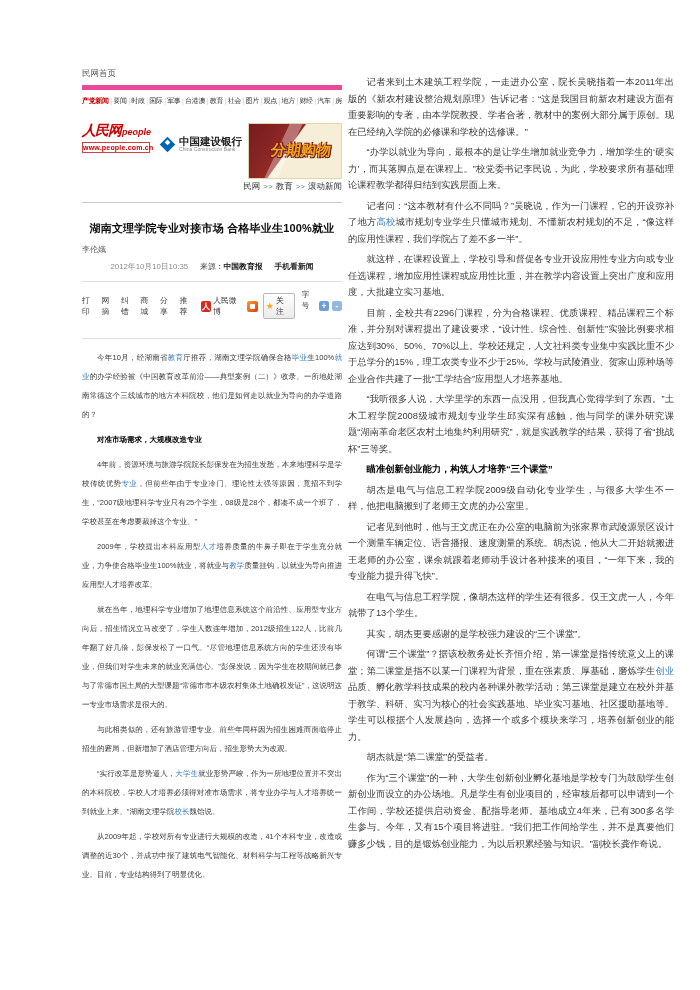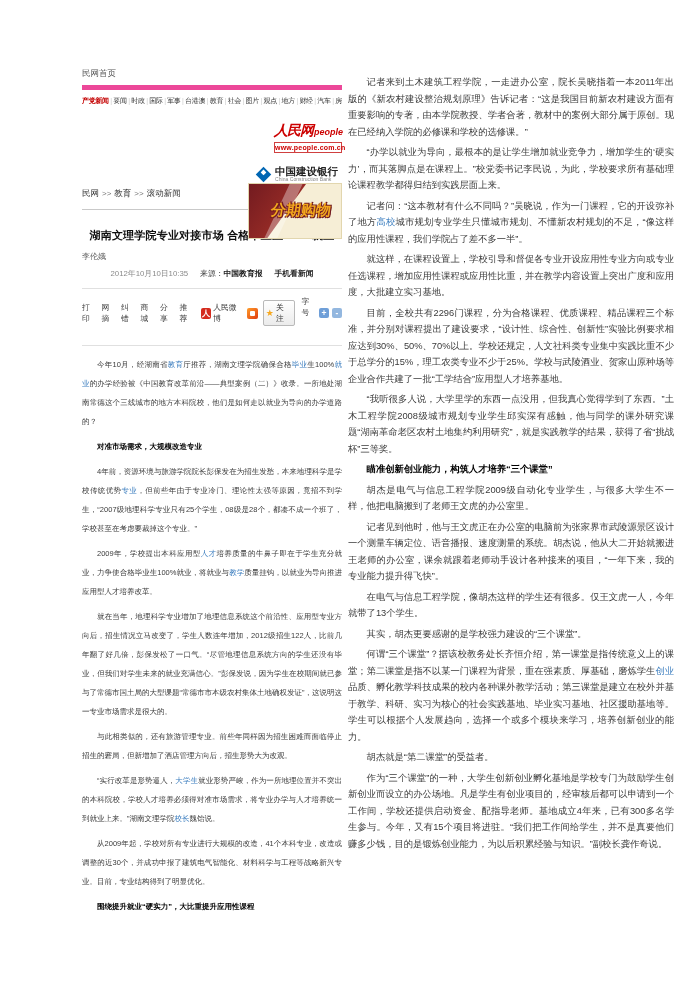--- a/index.html
+++ b/index.html
@@ -5,40 +5,40 @@
   html,body{margin:0;padding:0;background:#ffffff;}
   .sheet{position:relative;width:700px;height:990px;background:#fff;overflow:hidden;
          font-family:"Liberation Sans",sans-serif;color:#333;}
   
   .col-left{position:absolute;left:82px;top:66px;width:260px;}
   .site-home{font-size:8.5px;color:#555;padding:2px 0 5px;border-bottom:5px solid #ec4899;}
   .nav{padding:6px 0 4px;font-size:7px;letter-spacing:-0.3px;color:#333;white-space:nowrap;overflow:hidden;}
   .nav-item{cursor:pointer;}
   .nav-item.hl{color:#c40000;font-weight:bold;}
   .nav-item + .nav-item::before{content:"|";color:#ccc;margin:0 1.5px;font-weight:normal;}
-  .logo-row{display:flex;align-items:flex-end;margin-top:13px;height:58px;flex-direction:column;}
+  .logo-row{display:flex;align-items:flex-start;margin-top:13px;height:58px;}
   .people-logo{width:68px;flex:none;cursor:pointer;}
   .people-cn{color:#cc0000;font-size:14px;font-weight:bold;font-style:italic;letter-spacing:-1px;line-height:15px;white-space:nowrap;}
   .people-en{font-size:9px;margin-left:1px;letter-spacing:0;}
   .people-url{margin-top:2px;border:1px solid #d04040;color:#cc0000;font-size:7px;font-weight:bold;
               text-align:center;padding:1px 0;letter-spacing:0.2px;}
   .ccb{display:flex;align-items:center;margin-left:10px;width:86px;flex:none;cursor:pointer;margin-top:12px;}
   .ccb-icon{width:11px;height:11px;background:#0066b3;transform:rotate(45deg);position:relative;flex:none;margin:0 6px 0 2px;}
   .ccb-icon::after{content:"";position:absolute;left:2px;top:2px;width:4px;height:4px;background:#fff;}
   .ccb-cn{font-size:10.5px;font-weight:bold;color:#222;white-space:nowrap;line-height:12px;}
   .ccb-en{font-size:6px;color:#888;white-space:nowrap;transform:scale(0.85);transform-origin:left top;}
   .ad-banner{position:relative;margin-left:auto;width:92px;height:54px;background:#f6eed6;
              border:1px solid #e2d6ae;overflow:hidden;flex:none;cursor:pointer;}
   .ad-wedge{position:absolute;inset:0;background:linear-gradient(125deg,#731b20 0%,#a33128 60%);
             clip-path:polygon(0 0,62% 0,20% 100%,0 100%);}
   .ad-gloss{position:absolute;left:30%;top:0;width:14%;height:100%;background:rgba(255,255,255,0.35);
             transform:skewX(-25deg);}
   .ad-text{position:absolute;left:22px;top:17px;font-size:15px;font-weight:bold;color:#f3a81d;
            text-shadow:1px 1px 0 #731b20,-1px 1px 0 #731b20,1px -1px 0 #731b20;transform:skewX(-8deg);white-space:nowrap;}
-  .breadcrumb{margin-top:7px;font-size:8.5px;color:#333;}
+  .breadcrumb{font-size:8.5px;color:#333;text-align:right;}
   .crumb{cursor:pointer;}
   .crumb-sep{color:#777;margin:0 3px;font-size:8px;}
   .divider{border-top:1px solid #c9c9c9;margin-top:9px;}
   .divider.light{border-top-color:#e0e0e0;}
   .title{margin-top:18px;text-align:center;font-size:11px;font-weight:bold;color:#0d0d0d;letter-spacing:0.2px;}
   .author{margin-top:8px;text-align:left;font-size:8px;color:#555;}
   .meta{margin-top:6px;text-align:center;font-size:7.8px;color:#8a8a8a;white-space:nowrap;}
   .meta .src-label{color:#444;margin-left:12px;}
   .meta .src{color:#1a1a1a;font-weight:bold;}
   .meta .mobile{color:#2a2a2a;font-weight:bold;margin-left:12px;cursor:pointer;}
@@ -137,21 +137,20 @@
 
     <div class="article-left">
         <div class="para"><span>今年10月，经湖南省</span><span class="inline-link">教育</span><span>厅推荐，湖南文理学院确保合格</span><span class="inline-link">毕业</span><span>生100%</span><span class="inline-link">就业</span><span>的办学经验被《中国教育改革前沿——典型案例（二）》收录。一所地处湖南常德这个三线城市的地方本科院校，他们是如何走以就业为导向的办学道路的？</span></div>
         <div class="subhead"><span>对准市场需求，大规模改造专业</span></div>
         <div class="para"><span>4年前，资源环境与旅游学院院长彭保发在为招生发愁，本来地理科学是学校传统优势</span><span class="inline-link">专业</span><span>，但前些年由于专业冷门、理论性太强等原因，竟招不到学生，“2007级地理科学专业只有25个学生，08级是28个，都凑不成一个班了，学校甚至在考虑要裁掉这个专业。”</span></div>
         <div class="para"><span>2009年，学校提出本科应用型</span><span class="inline-link">人才</span><span>培养质量的牛鼻子即在于学生充分就业，力争使合格毕业生100%就业，将就业与</span><span class="inline-link">教学</span><span>质量挂钩，以就业为导向推进应用型人才培养改革。</span></div>
         <div class="para"><span>就在当年，地理科学专业增加了地理信息系统这个前沿性、应用型专业方向后，招生情况立马改变了，学生人数连年增加，2012级招生122人，比前几年翻了好几倍，彭保发松了一口气。“尽管地理信息系统方向的学生还没有毕业，但我们对学生未来的就业充满信心。”彭保发说，因为学生在校期间就已参与了常德市国土局的大型课题“常德市市本级农村集体土地确权发证”，这说明这一专业市场需求是很大的。</span></div>
         <div class="para"><span>与此相类似的，还有旅游管理专业。前些年同样因为招生困难而面临停止招生的窘局，但新增加了酒店管理方向后，招生形势大为改观。</span></div>
         <div class="para"><span>“实行改革是形势逼人，</span><span class="inline-link">大学生</span><span>就业形势严峻，作为一所地理位置并不突出的本科院校，学校人才培养必须得对准市场需求，将专业办学与人才培养统一到就业上来。”湖南文理学院</span><span class="inline-link">校长</span><span>魏饴说。</span></div>
         <div class="para"><span>从2009年起，学校对所有专业进行大规模的改造，41个本科专业，改造或调整的近30个，并成功申报了建筑电气智能化、材料科学与工程等战略新兴专业。目前，专业结构得到了明显优化。</span></div>
-        <div class="subhead"><span>围绕提升就业“硬实力”，大比重提升应用性课程</span></div>
       </div>
   </div>
 
   <div class="col-right">
     <div class="article-right">
         <div class="para"><span>记者来到土木建筑工程学院，一走进办公室，院长吴晓指着一本2011年出版的《新农村建设整治规划原理》告诉记者：“这是我国目前新农村建设方面有重要影响的专著，由本学院教授、学者合著，教材中的案例大部分属于原创。现在已经纳入学院的必修课和学校的选修课。”</span></div>
         <div class="para"><span>“办学以就业为导向，最根本的是让学生增加就业竞争力，增加学生的‘硬实力’，而其落脚点是在课程上。”校党委书记李民说，为此，学校要求所有基础理论课程教学都得归结到实践层面上来。</span></div>
         <div class="para"><span>记者问：“这本教材有什么不同吗？”吴晓说，作为一门课程，它的开设弥补了地方</span><span class="inline-link">高校</span><span>城市规划专业学生只懂城市规划、不懂新农村规划的不足，“像这样的应用性课程，我们学院占了差不多一半”。</span></div>
         <div class="para"><span>就这样，在课程设置上，学校引导和督促各专业开设应用性专业方向或专业任选课程，增加应用性课程或应用性比重，并在教学内容设置上突出广度和应用度，大批建立实习基地。</span></div>
         <div class="para"><span>目前，全校共有2296门课程，分为合格课程、优质课程、精品课程三个标准，并分别对课程提出了建设要求，“设计性、综合性、创新性”实验比例要求相应达到30%、50%、70%以上。学校还规定，人文社科类专业集中实践比重不少于总学分的15%，理工农类专业不少于25%。学校与武陵酒业、贺家山原种场等企业合作共建了一批“工学结合”应用型人才培养基地。</span></div>

